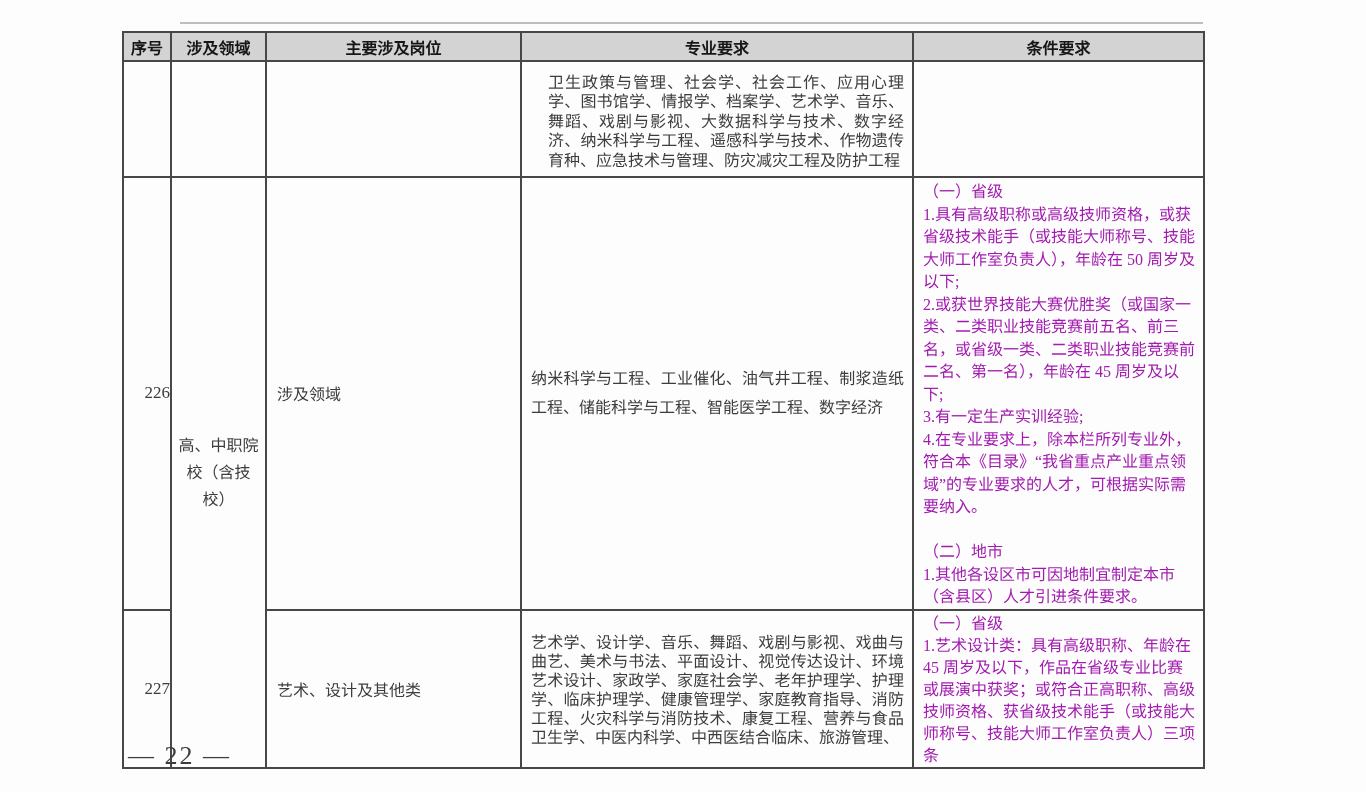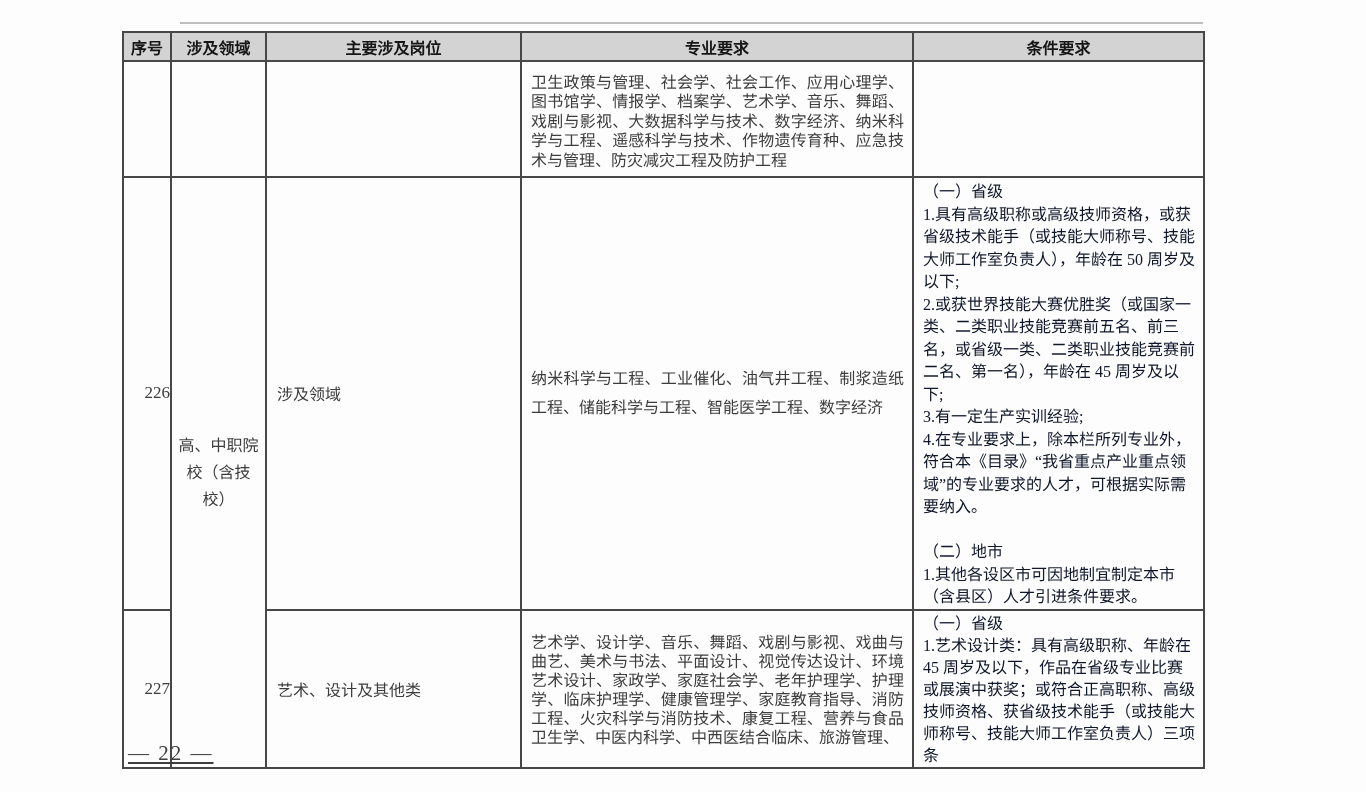--- a/index.html
+++ b/index.html
@@ -46,47 +46,46 @@
     line-height: 27px; color: #3d3d3d;
   }
   .pos-cell { padding-left: 10px; color: #3d3d3d; }
 
   .majors-cell {
     text-align: justify; text-justify: inter-character;
     color: #3d3d3d;
   }
   .majors-cont {
     vertical-align: top;
-    padding: 5px 8px 0 9px;
+    padding: 5px 8px 0 26px;
     line-height: 19.5px;
   }
   .majors-226 {
     vertical-align: middle;
     padding: 0 8px 0 9px;
     line-height: 29px;
   }
   .majors-227 {
     vertical-align: top;
     padding: 2px 8px 0 9px;
     line-height: 19px;
   }
 
   .cond-cell {
     vertical-align: top;
     white-space: pre-line;
-    color: #0f172a;
+    color: #a21caf;
   }
   .cond-226 { padding: 3px 6px 0 9px; line-height: 22.5px; }
   .cond-227 { padding: 2px 6px 0 9px; line-height: 22px; }
 
   .page-number {
     position: absolute; left: 128px; top: 741px;
-    font-size: 21px; color: #3d3d3d;
+    font-size: 26px; color: #3d3d3d;
     letter-spacing: 2px;
-    text-decoration: underline;
   }
 </style>
 </head>
 <body>
 
 <div class="page">
 
   <div class="top-scan-line"></div>
 
   <table class="catalog">

